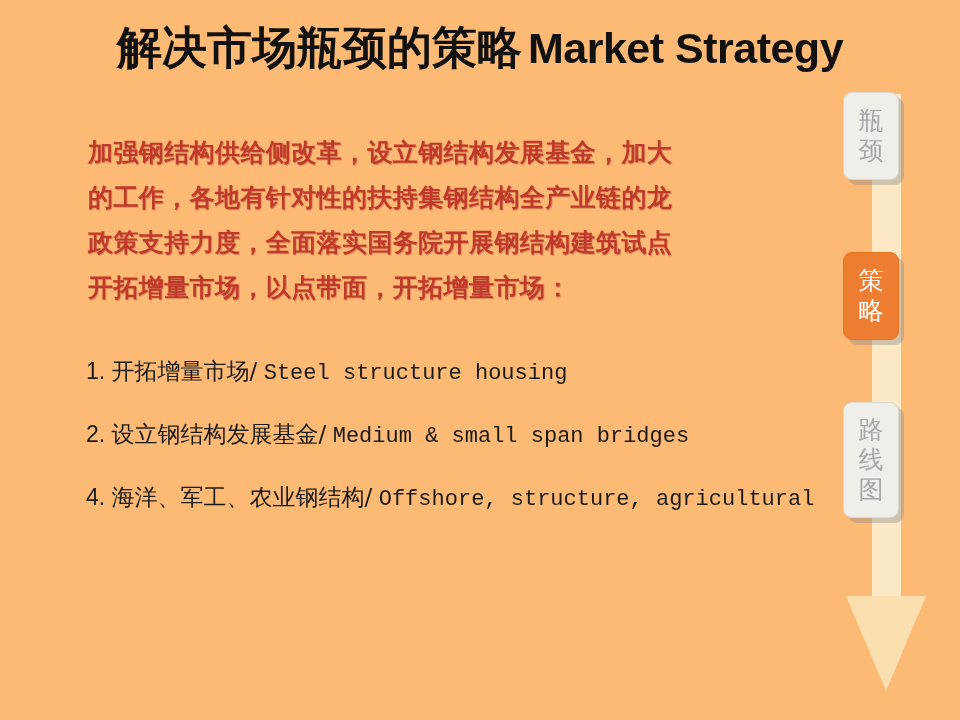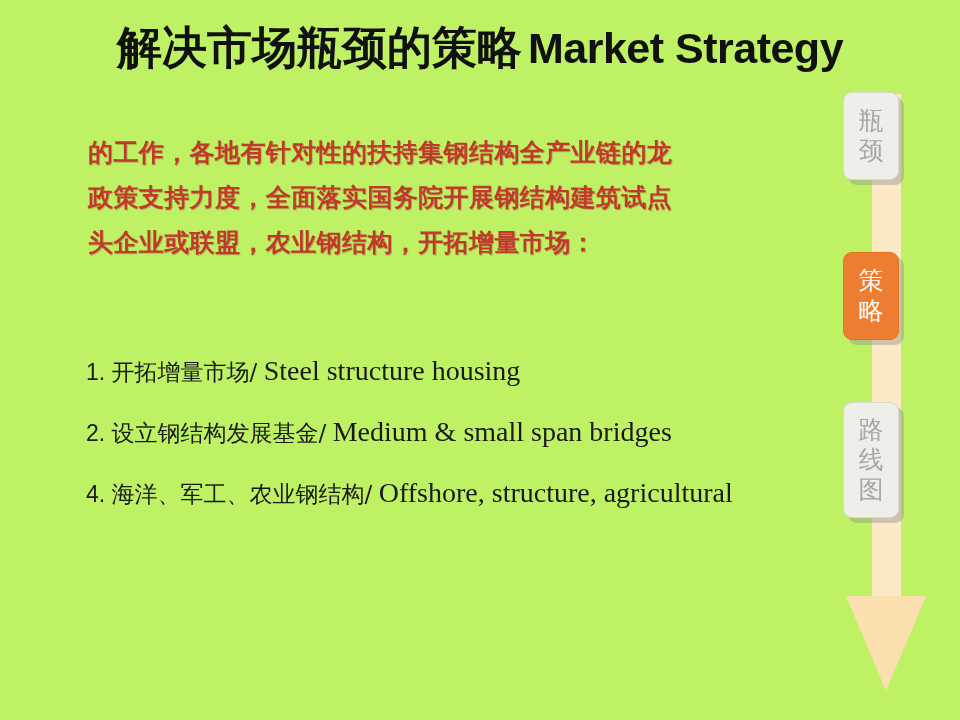--- a/index.html
+++ b/index.html
@@ -13,21 +13,21 @@
     font-family: "Liberation Sans", "DejaVu Sans", sans-serif;
     overflow: hidden;
     position: relative;
   }
 
   .slide {
     position: absolute;
     left: 0; top: 0;
     width: 960px;
     height: 720px;
-    background: #bef264;
+    background: #fdba74;
   }
 
   
   .title {
     position: absolute;
     left: 0;
     top: 24px;
     width: 960px;
     text-align: center;
     white-space: nowrap;
@@ -83,22 +83,22 @@
     font-weight: 400;
   }
   .li-num {
     font-family: "Liberation Sans", "DejaVu Sans", sans-serif;
   }
   .li-cn {
     font-family: "DejaVu Sans", "Liberation Sans", sans-serif;
     font-size: 23px;
   }
   .li-en {
-    font-family: Liberation Serif, serif;
-    font-size: 28px;
+    font-family: Liberation Mono, monospace;
+    font-size: 22px;
   }
 
   
   .rail {
     position: absolute;
     left: 820px;
     top: 84px;
     width: 140px;
     height: 592px;
   }
@@ -157,23 +157,24 @@
 </head>
 <body>
 
 <div class="slide">
 
   <div class="title">
     <span class="title-cn">解决市场瓶颈的策略</span><span class="title-en">Market Strategy</span>
   </div>
 
   <div class="lead">
+    <div class="lead-line">加强钢结构供给侧改革，设立钢结构发展基金，加大</div>
     <div class="lead-line">的工作，各地有针对性的扶持集钢结构全产业链的龙</div>
     <div class="lead-line">政策支持力度，全面落实国务院开展钢结构建筑试点</div>
-    <div class="lead-line">头企业或联盟，农业钢结构，开拓增量市场：</div>
+    <div class="lead-line">开拓增量市场，以点带面，开拓增量市场：</div>
   </div>
 
   <div class="list">
     <div class="list-item">
       <span class="li-num">1.</span>
       <span class="li-cn">开拓增量市场/</span>
       <span class="li-en">Steel structure housing</span>
     </div>
     <div class="list-item">
       <span class="li-num">2.</span>

